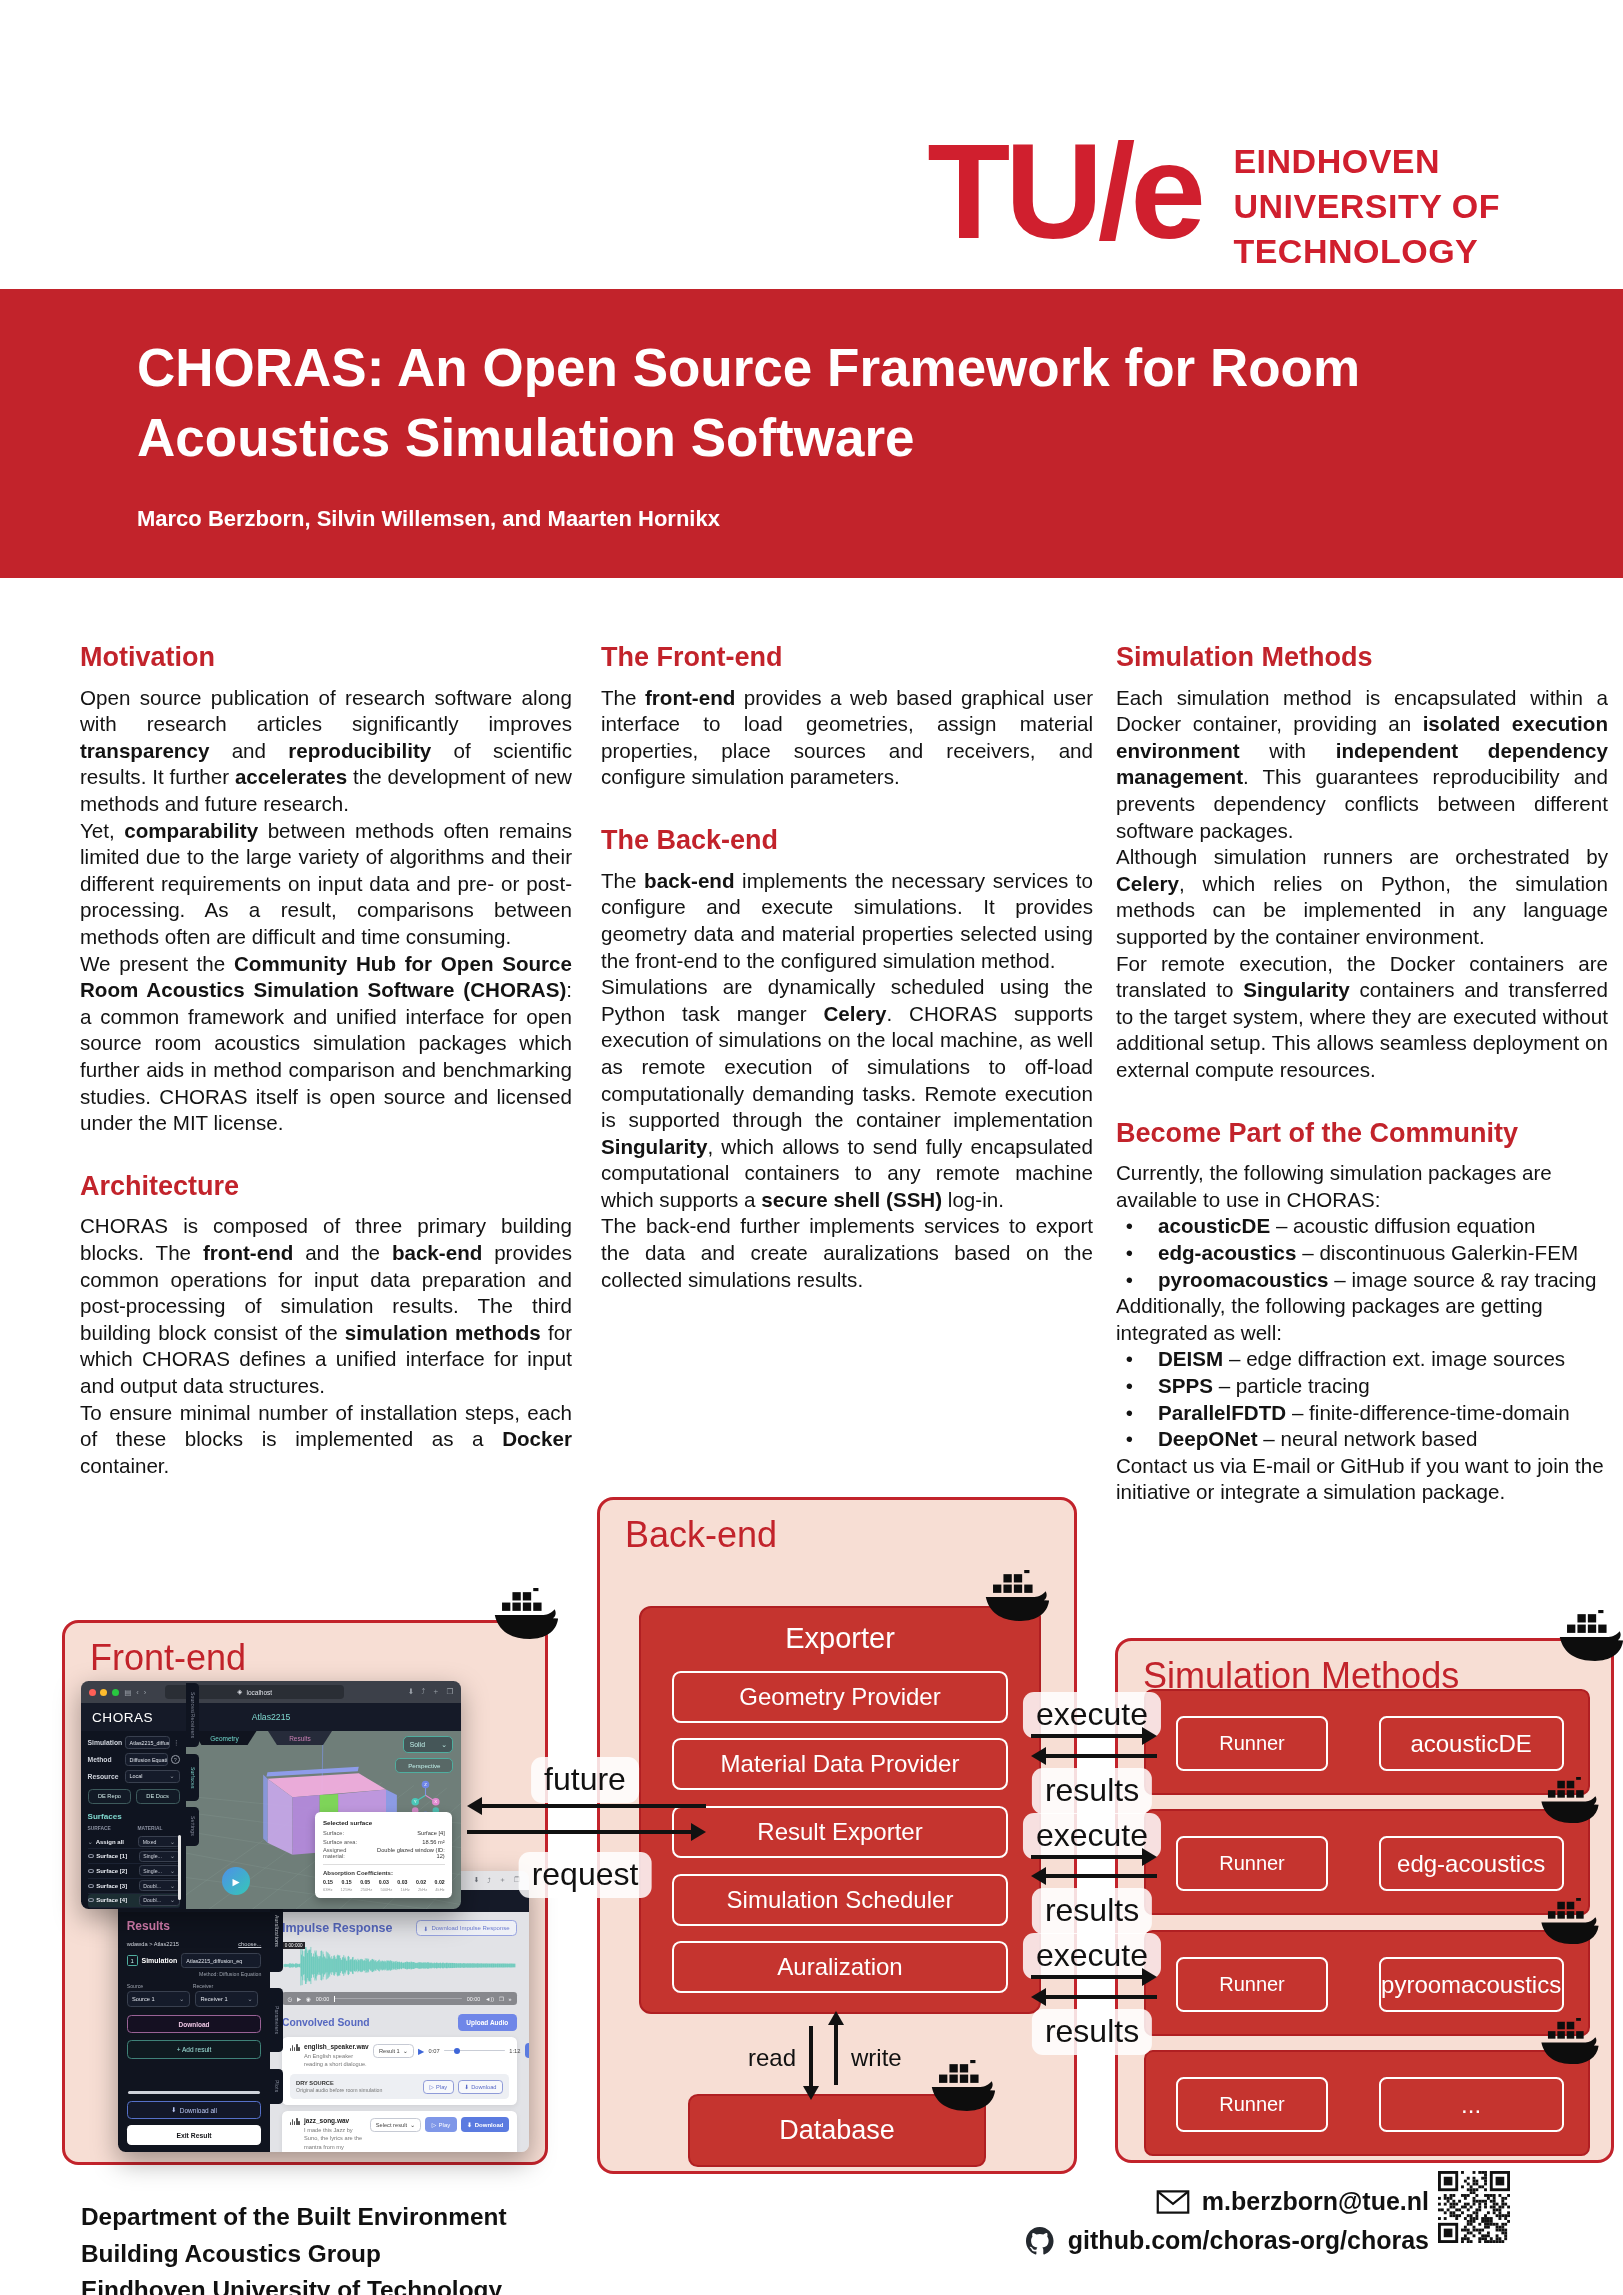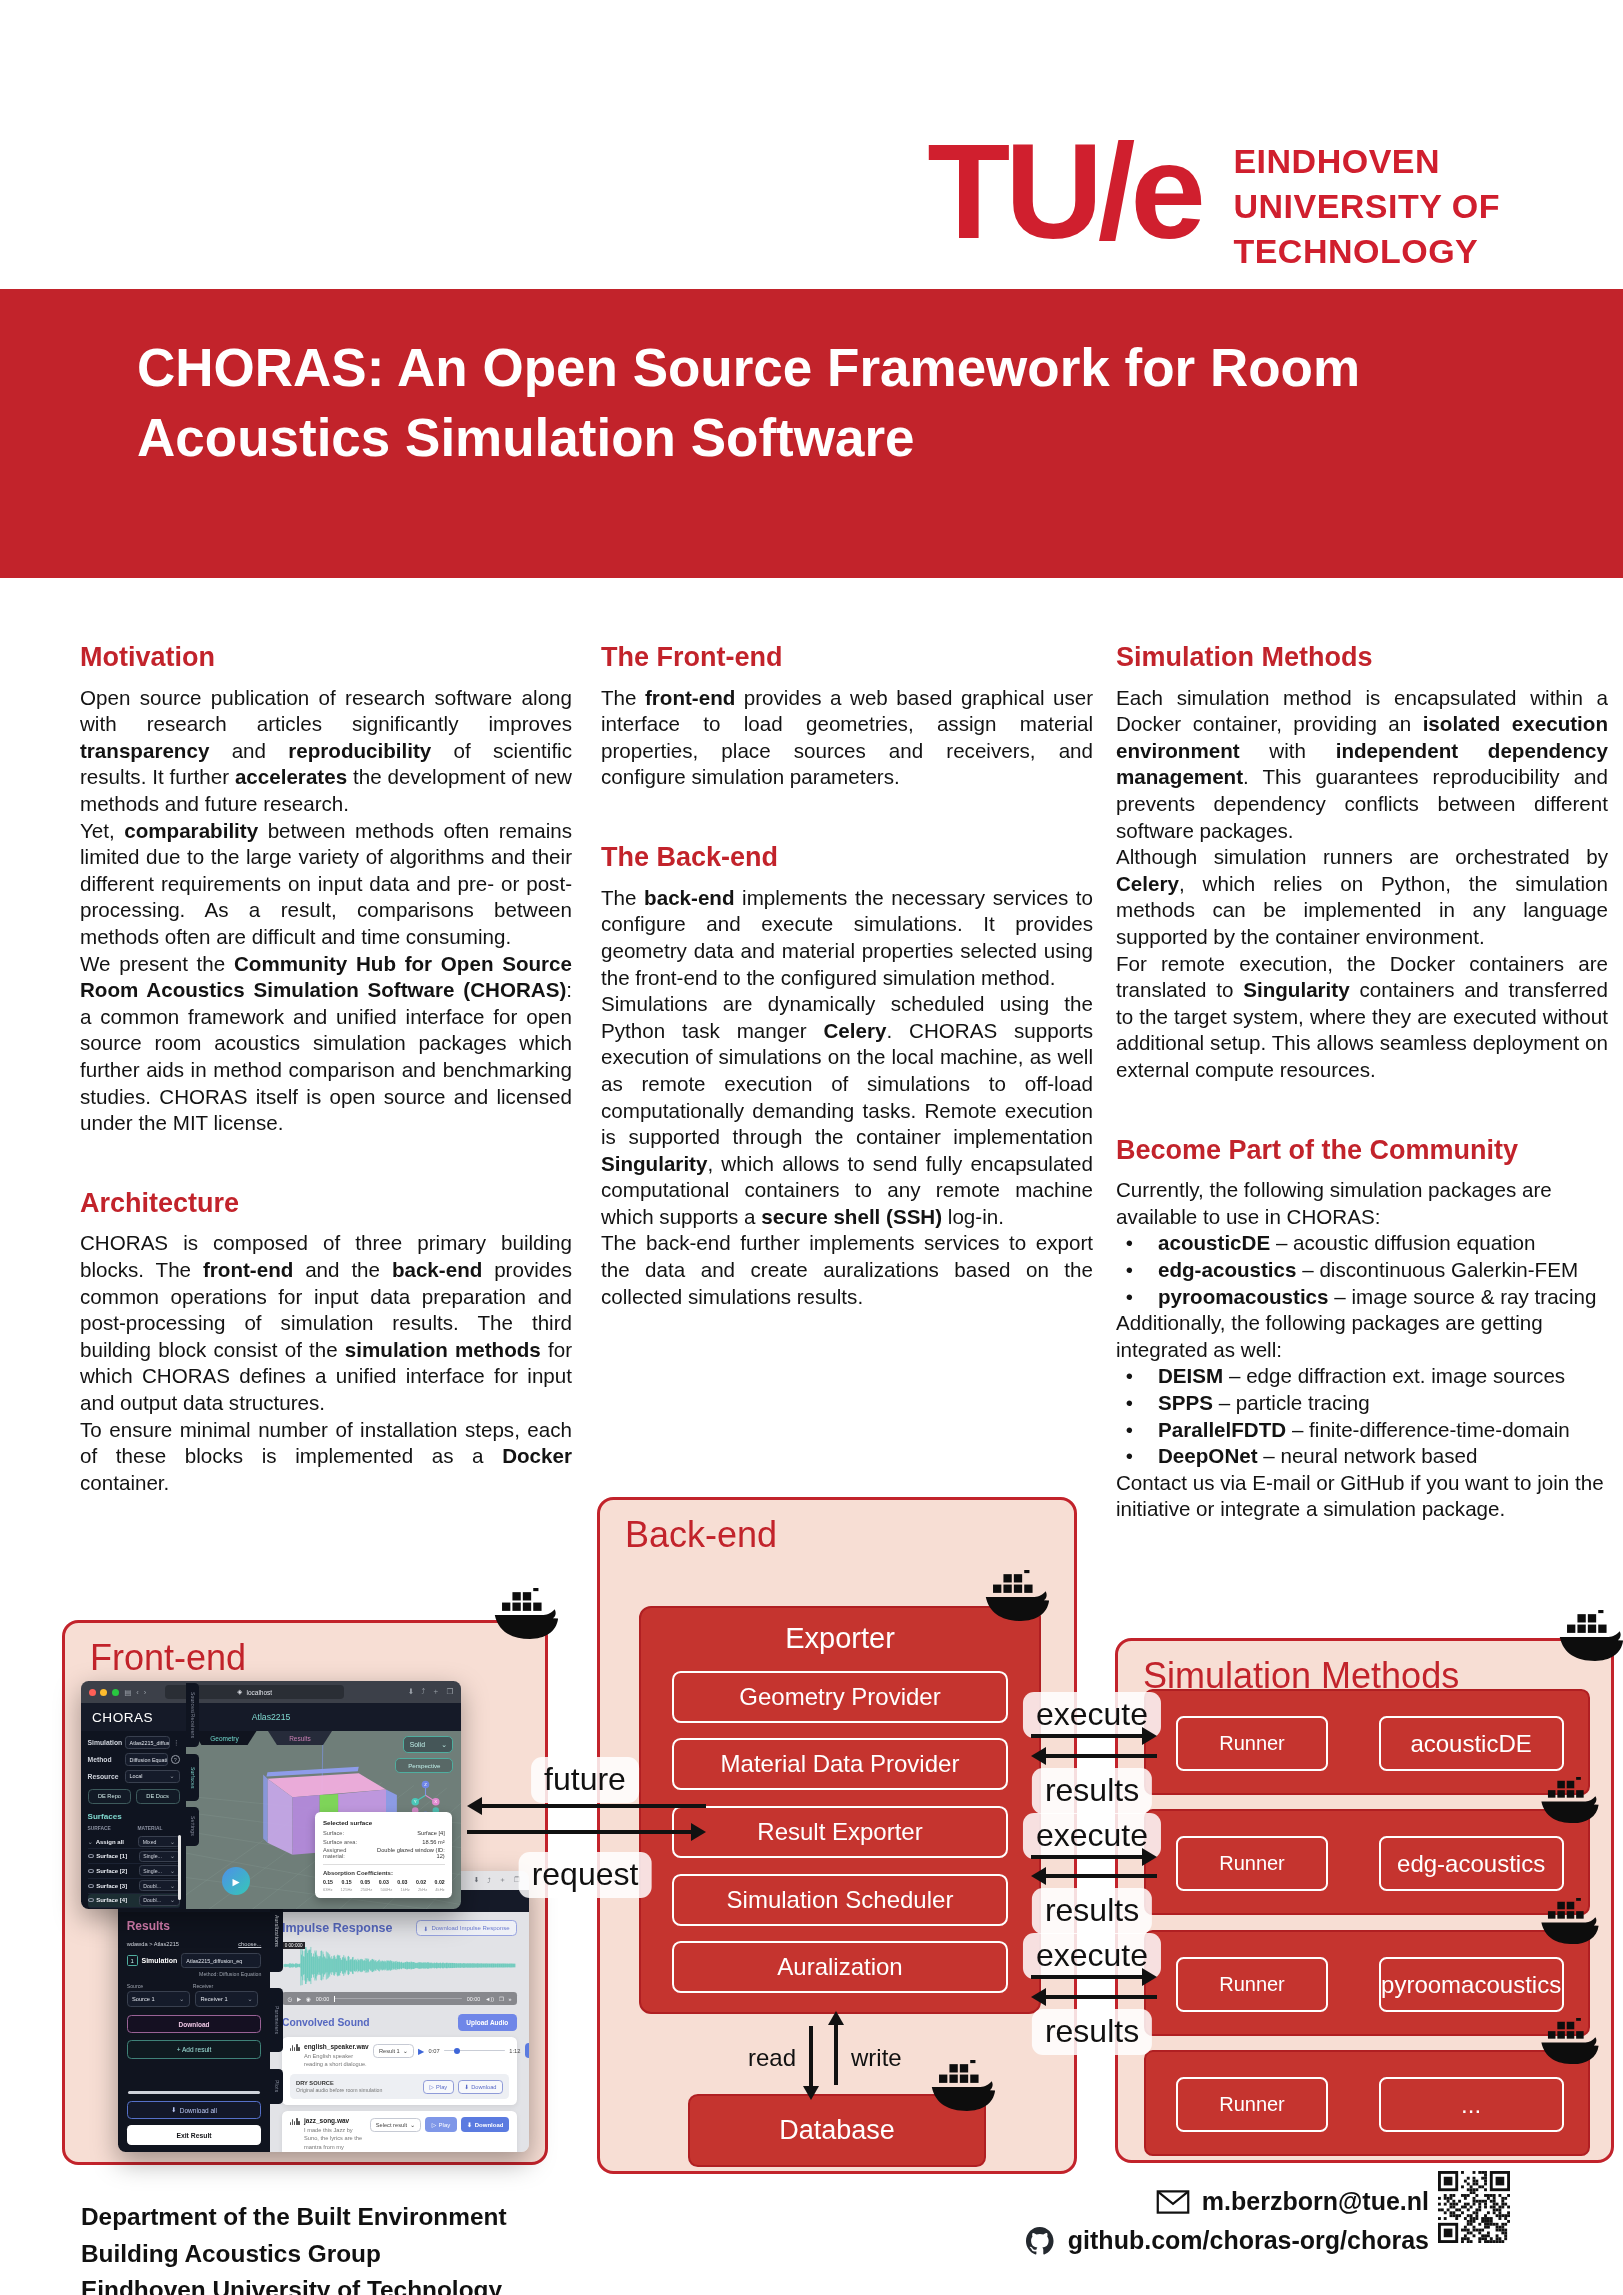--- a/index.html
+++ b/index.html
@@ -17,21 +17,21 @@
 
   
   .banner{position:absolute;left:0;top:289px;width:1624px;height:289px;background:var(--red)}
   .banner .title{position:absolute;left:137px;top:44px;color:#fff;font-weight:700;font-size:53px;line-height:1.32}
   .banner .authors{position:absolute;left:137px;top:217px;color:#fff;font-weight:700;font-size:22px}
 
   
   .col{position:absolute;top:643px;width:492px}
   #col1{left:80px}#col2{left:601px}#col3{left:1116px}
   h2.sec{color:var(--red);font-size:27px;font-weight:700;margin:0 0 12px 0;line-height:1.1}
-  .sec.later{margin-top:52px}
+  .sec.later{margin-top:35px}
   p.body{font-size:20.6px;line-height:26.6px;text-align:justify;color:var(--ink)}
   p.plain{text-align:left}
   ul.blist{list-style:none;margin:0}
   ul.blist li{font-size:20.6px;line-height:26.6px;color:var(--ink);padding-left:42px;position:relative}
   ul.blist li::before{content:"•";position:absolute;left:9.8px}
 
   
   .panel{position:absolute;background:var(--panel);border:3.8px solid var(--red);border-radius:16.3px}
   .panel-title{position:absolute;left:25px;top:14px;color:var(--red);font-size:36px;font-weight:400}
   #panel-frontend{left:62px;top:1620px;width:486px;height:545px;z-index:1}
@@ -187,20 +187,21 @@
     <div>UNIVERSITY OF</div>
     <div>TECHNOLOGY</div>
   </div>
 </div>
 
 <div class="banner">
   <div class="title">
     <div>CHORAS: An Open Source Framework for Room</div>
     <div>Acoustics Simulation Software</div>
   </div>
+  <div class="authors">Marco Berzborn, Silvin Willemsen, and Maarten Hornikx</div>
 </div>
 
 <div class="col" id="col1">
   <h2 class="sec">Motivation</h2>
   <p class="body"><span>Open source publication of research software along with research articles significantly improves </span><b>transparency</b><span> and </span><b>reproducibility</b><span> of scientific results. It further </span><b>accelerates</b><span> the development of new methods and future research.</span></p>
   <p class="body"><span>Yet, </span><b>comparability</b><span> between methods often remains limited due to the large variety of algorithms and their different requirements on input data and pre- or post-processing. As a result, comparisons between methods often are difficult and time consuming.</span></p>
   <p class="body"><span>We present the </span><b>Community Hub for Open Source Room Acoustics Simulation Software (CHORAS)</b><span>: a common framework and unified interface for open source room acoustics simulation packages which further aids in method comparison and benchmarking studies. CHORAS itself is open source and licensed under the MIT license.</span></p>
   <h2 class="sec later">Architecture</h2>
   <p class="body"><span>CHORAS is composed of three primary building blocks. The </span><b>front-end</b><span> and the </span><b>back-end</b><span> provides common operations for input data preparation and post-processing of simulation results. The third building block consist of the </span><b>simulation methods</b><span> for which CHORAS defines a unified interface for input and output data structures.</span></p>
   <p class="body"><span>To ensure minimal number of installation steps, each of these blocks is implemented as a </span><b>Docker</b><span> container.</span></p>

